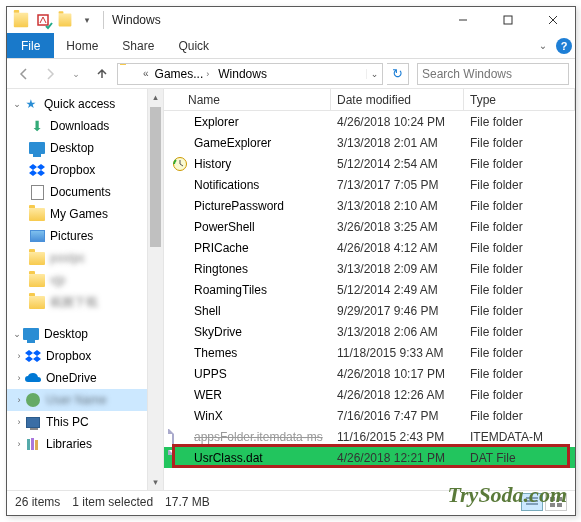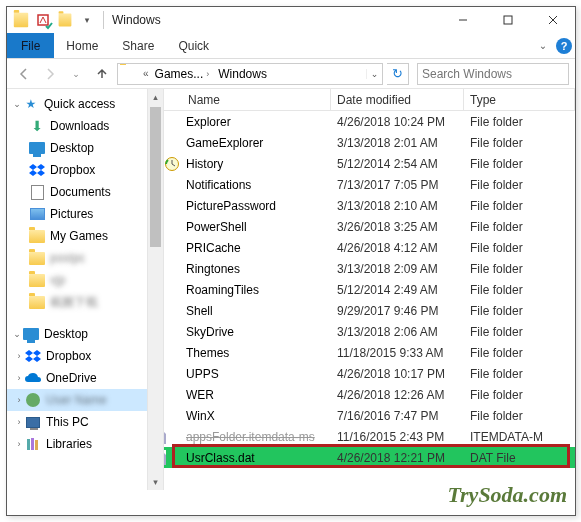--- a/index.html
+++ b/index.html
@@ -10,21 +10,21 @@
   .titlebar { height: 26px; display: flex; align-items: center; padding-left: 6px; background: #fff; }
   .qat { display: flex; align-items: center; gap: 6px; }
   .qat span { display: inline-flex; width: 16px; height: 16px; align-items: center; justify-content: center; }
   .titlebar .divider { width: 1px; height: 18px; background: #ccc; margin: 0 8px; }
   .titlebar .title { font-size: 12px; color: #222; }
   .winctrls { margin-left: auto; display: flex; }
   .winctrls div { width: 45px; height: 26px; display: flex; align-items: center; justify-content: center; font-size: 10px; color: #333; }
 
   
   .menu { height: 26px; display: flex; align-items: stretch; border-bottom: 1px solid #ddd; }
-  .menu .file { background: #1979ca; color: #0f172a; font-size: 12px; padding: 0 14px; display: flex; align-items: center; }
+  .menu .file { background: #1979ca; color: #ffffff; font-size: 12px; padding: 0 14px; display: flex; align-items: center; }
   .menu .tab { font-size: 12px; color: #333; padding: 0 12px; display: flex; align-items: center; }
   .menu .spacer { flex: 1; }
   .menu .expand { width: 20px; display: flex; align-items: center; justify-content: center; color: #666; font-size: 10px; }
   .menu .help { width: 22px; display: flex; align-items: center; justify-content: center; }
   .help-circle { width: 16px; height: 16px; border-radius: 50%; background: #1e7fd6; color: #fff; font-size: 11px; font-weight: bold; display: flex; align-items: center; justify-content: center; }
 
   
   .addr { height: 30px; display: flex; align-items: center; padding: 3px 6px; gap: 4px; border-bottom: 1px solid #e5e5e5; }
   .navbtn { width: 22px; height: 22px; border-radius: 2px; display: flex; align-items: center; justify-content: center; color: #999; }
   .navbtn.enabled { color: #333; }
@@ -56,21 +56,21 @@
   
   .list { flex: 1; overflow: hidden; display: flex; flex-direction: column; }
   .colhead { height: 22px; display: flex; border-bottom: 1px solid #e5e5e5; }
   .colhead div { font-size: 12px; color: #333; padding-left: 6px; display: flex; align-items: center; border-right: 1px solid #e5e5e5; }
   .col-name { width: 167px; padding-left: 24px !important; }
   .col-date { width: 133px; }
   .col-type { flex: 1; }
   .rows { flex: 1; overflow: hidden; }
   .row { height: 21px; display: flex; align-items: center; font-size: 12px; }
   .row.sel { background: #22c55e; }
-  .row .rname { width: 167px; display: flex; align-items: center; overflow: hidden; white-space: nowrap; }
+  .row .rname { width: 167px; display: flex; align-items: center; padding-left: 8px; overflow: hidden; white-space: nowrap; }
   .row .rico { width: 16px; height: 16px; margin-right: 6px; flex-shrink: 0; }
   .row .rdate { width: 133px; padding-left: 6px; color: #333; white-space: nowrap; }
   .row .rtype { flex: 1; padding-left: 6px; color: #333; white-space: nowrap; overflow: hidden; }
   .highlight-box { position: absolute; border: 3px solid #b02020; pointer-events: none; }
 
   
   .ico-folder { width: 16px; height: 13px; background: linear-gradient(#ffe9a2,#f7ca4d); border-radius: 1px; position: relative; }
   .ico-folder::before { content: ''; position: absolute; top: -3px; left: 0; width: 6px; height: 3px; background: #f7ca4d; border-radius: 1px 1px 0 0; }
   .ico-file { width: 12px; height: 15px; background: #fff; border: 1px solid #aac; position: relative; }
   .ico-file::before { content: ''; position: absolute; right: -1px; top: -1px; border: 3px solid transparent; border-left-color: #aac; border-bottom-color: #aac; background: #fff; }
@@ -219,29 +219,29 @@
             <span class="">Dropbox</span>
           </div>
           <div class="nav-item lvl2">
             <span class="nico">
               <span class="ico-doc"></span>
             </span>
             <span class="">Documents</span>
           </div>
           <div class="nav-item lvl2">
             <span class="nico">
+              <span class="ico-folder"></span>
+            </span>
+            <span class="">My Games</span>
+          </div>
+          <div class="nav-item lvl2">
+            <span class="nico">
               <span class="ico-pic"></span>
             </span>
             <span class="">Pictures</span>
-          </div>
-          <div class="nav-item lvl2">
-            <span class="nico">
-              <span class="ico-folder"></span>
-            </span>
-            <span class="">My Games</span>
           </div>
           <div class="nav-item lvl2">
             <span class="nico">
               <span class="ico-folder"></span>
             </span>
             <span class="blur">postpc</span>
           </div>
           <div class="nav-item lvl2">
             <span class="nico">
               <span class="ico-folder"></span>
@@ -457,17 +457,39 @@
               <span class="rico"><span class="ico-file"></span></span>
               <span style="">UsrClass.dat</span>
             </div>
     <div class="rdate">4/26/2018 12:21 PM</div>
     <div class="rtype">DAT File</div>
   </div>
         </div>
     </div>
   </div>
 
+  <div class="status">
+    <span>26 items</span>
+    <span>1 item selected</span>
+    <span>17.7 MB</span>
+    <div class="right">
+      <div class="viewbtn active">
+          <svg width="12" height="10">
+            <line x1="0" y1="1" x2="12" y2="1" stroke="#357"></line>
+            <line x1="0" y1="4" x2="12" y2="4" stroke="#357"></line>
+            <line x1="0" y1="7" x2="12" y2="7" stroke="#357"></line>
+          </svg>
+        </div>
+      <div class="viewbtn">
+          <svg width="12" height="10">
+            <rect x="0" y="0" width="5" height="4" fill="#888"></rect>
+            <rect x="7" y="0" width="5" height="4" fill="#888"></rect>
+            <rect x="0" y="6" width="5" height="4" fill="#888"></rect>
+            <rect x="7" y="6" width="5" height="4" fill="#888"></rect>
+          </svg>
+        </div>
+    </div>
+  </div>
 
   <div class="highlight-box" style="left:165px; top:437px; width:398px; height:24px;"></div>
 </div>
 
 <div class="watermark">TrySoda.com</div>
 
 </body></html>

